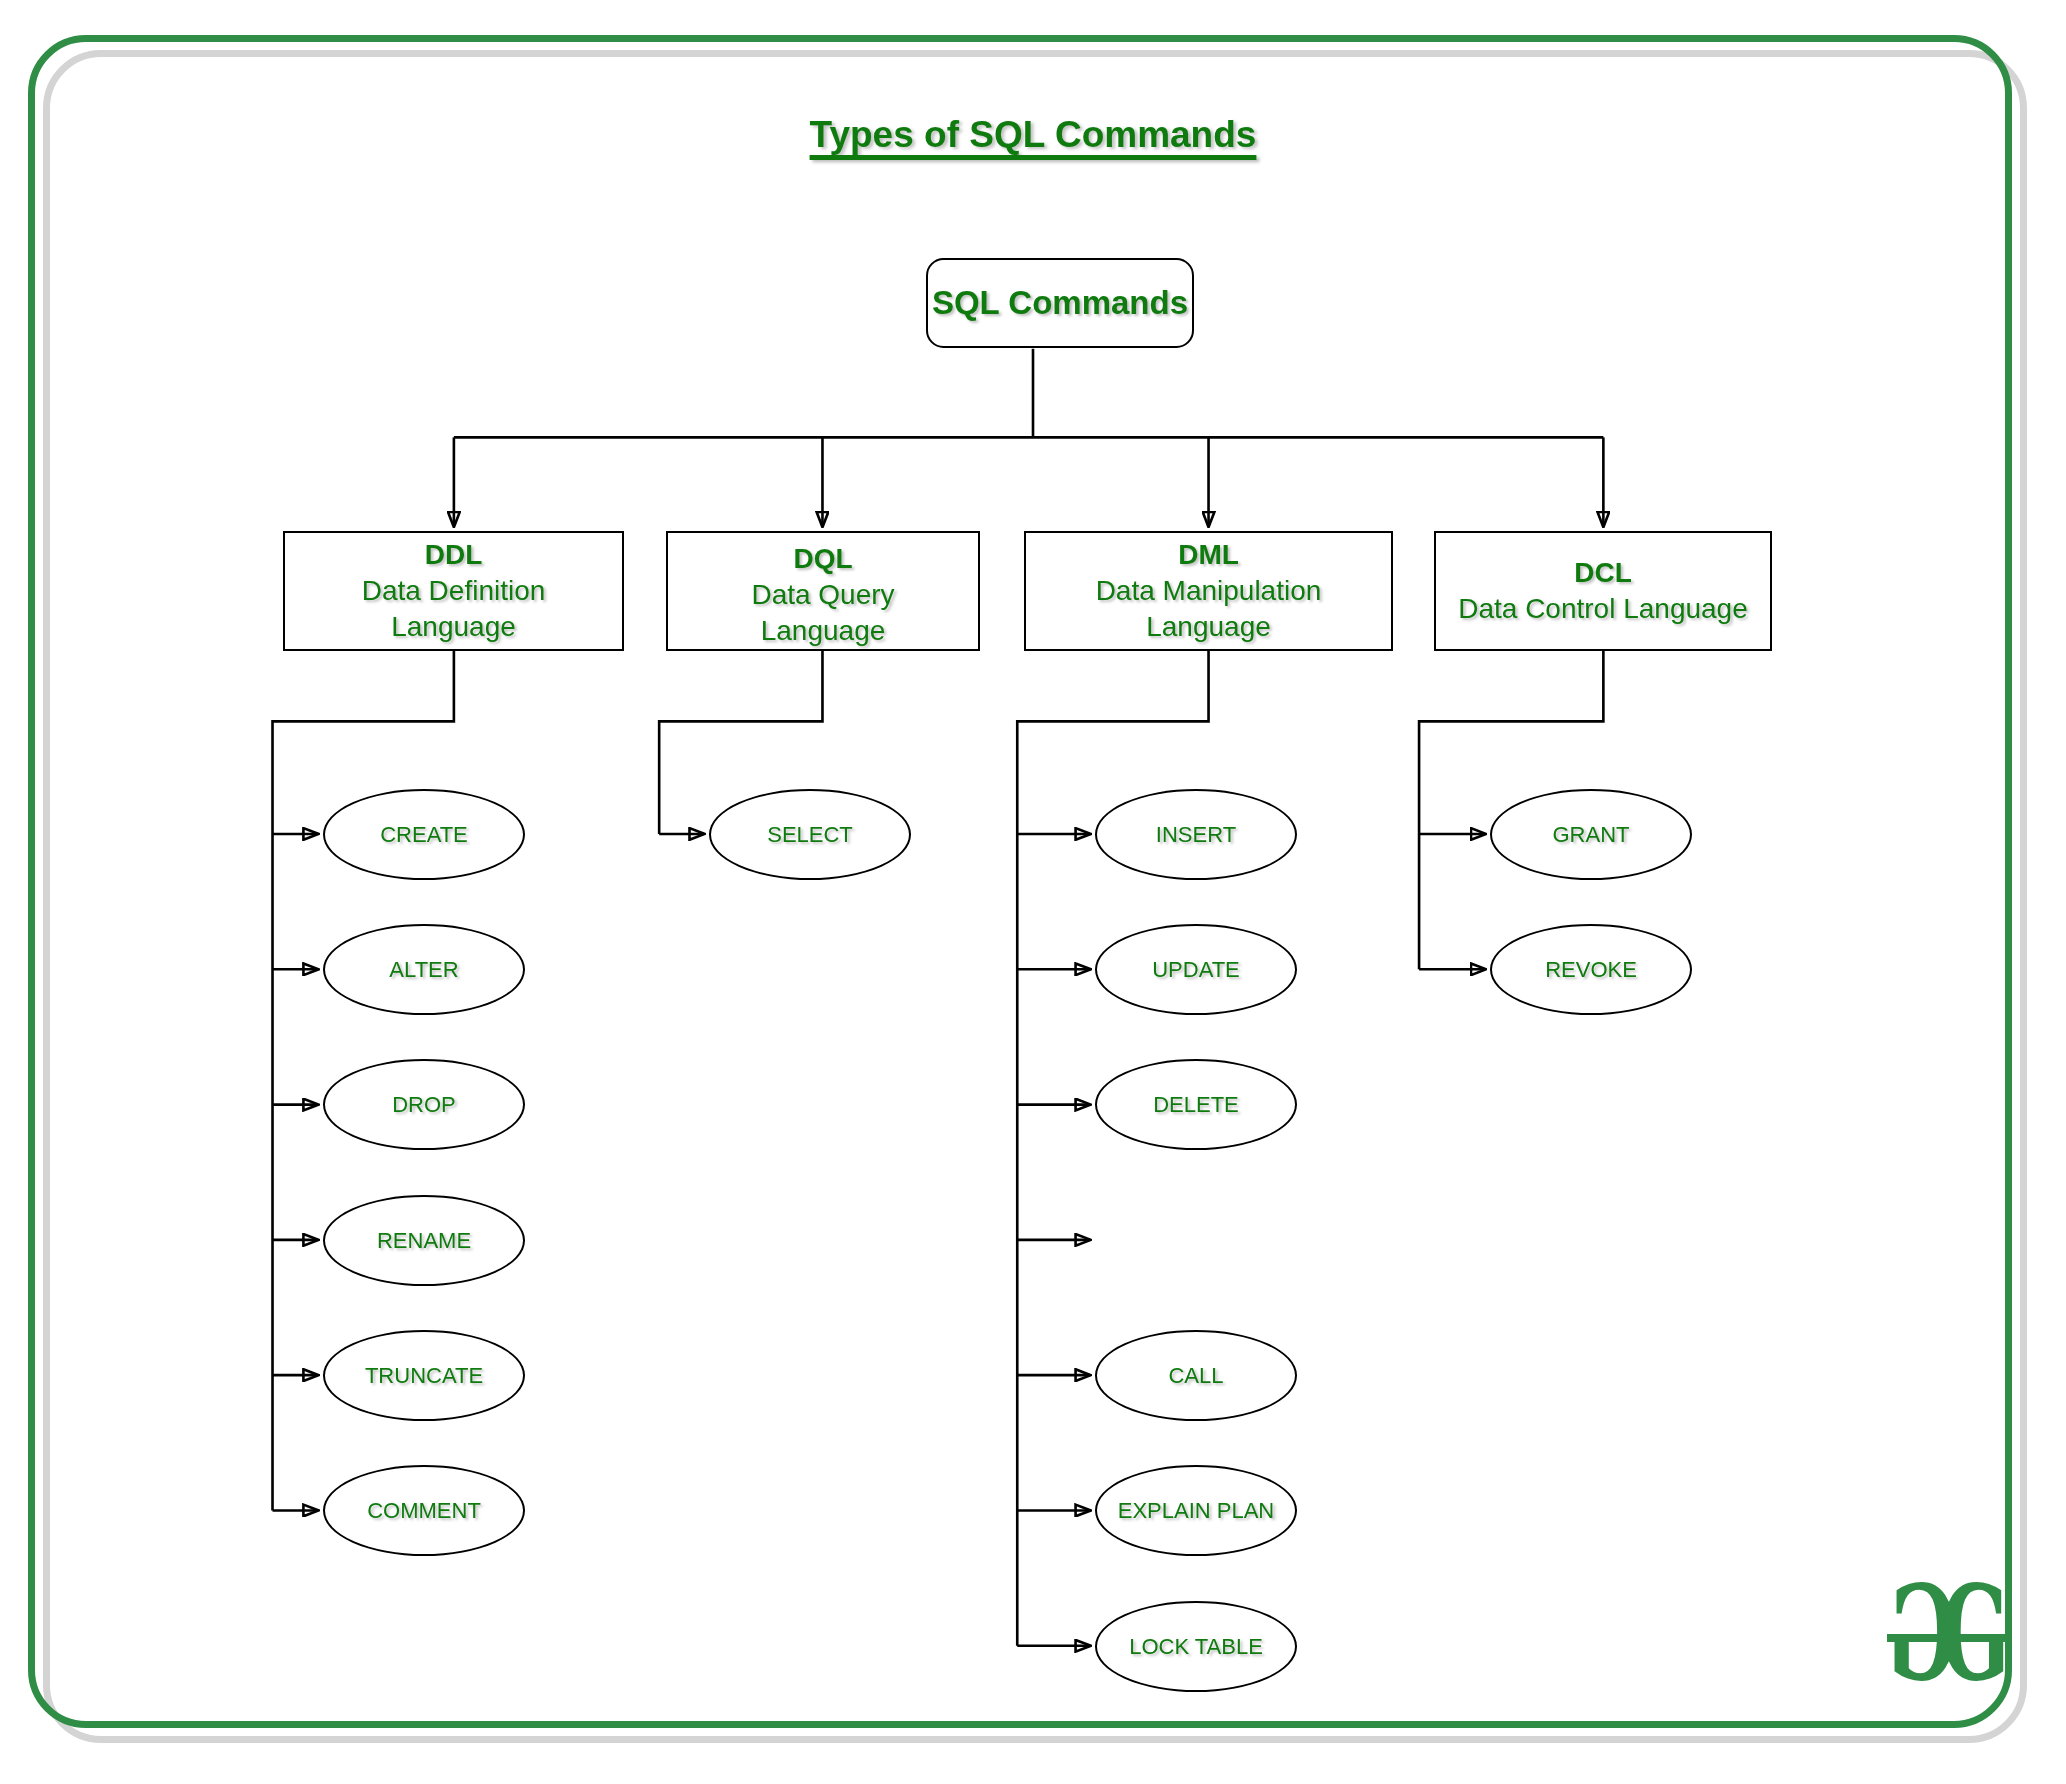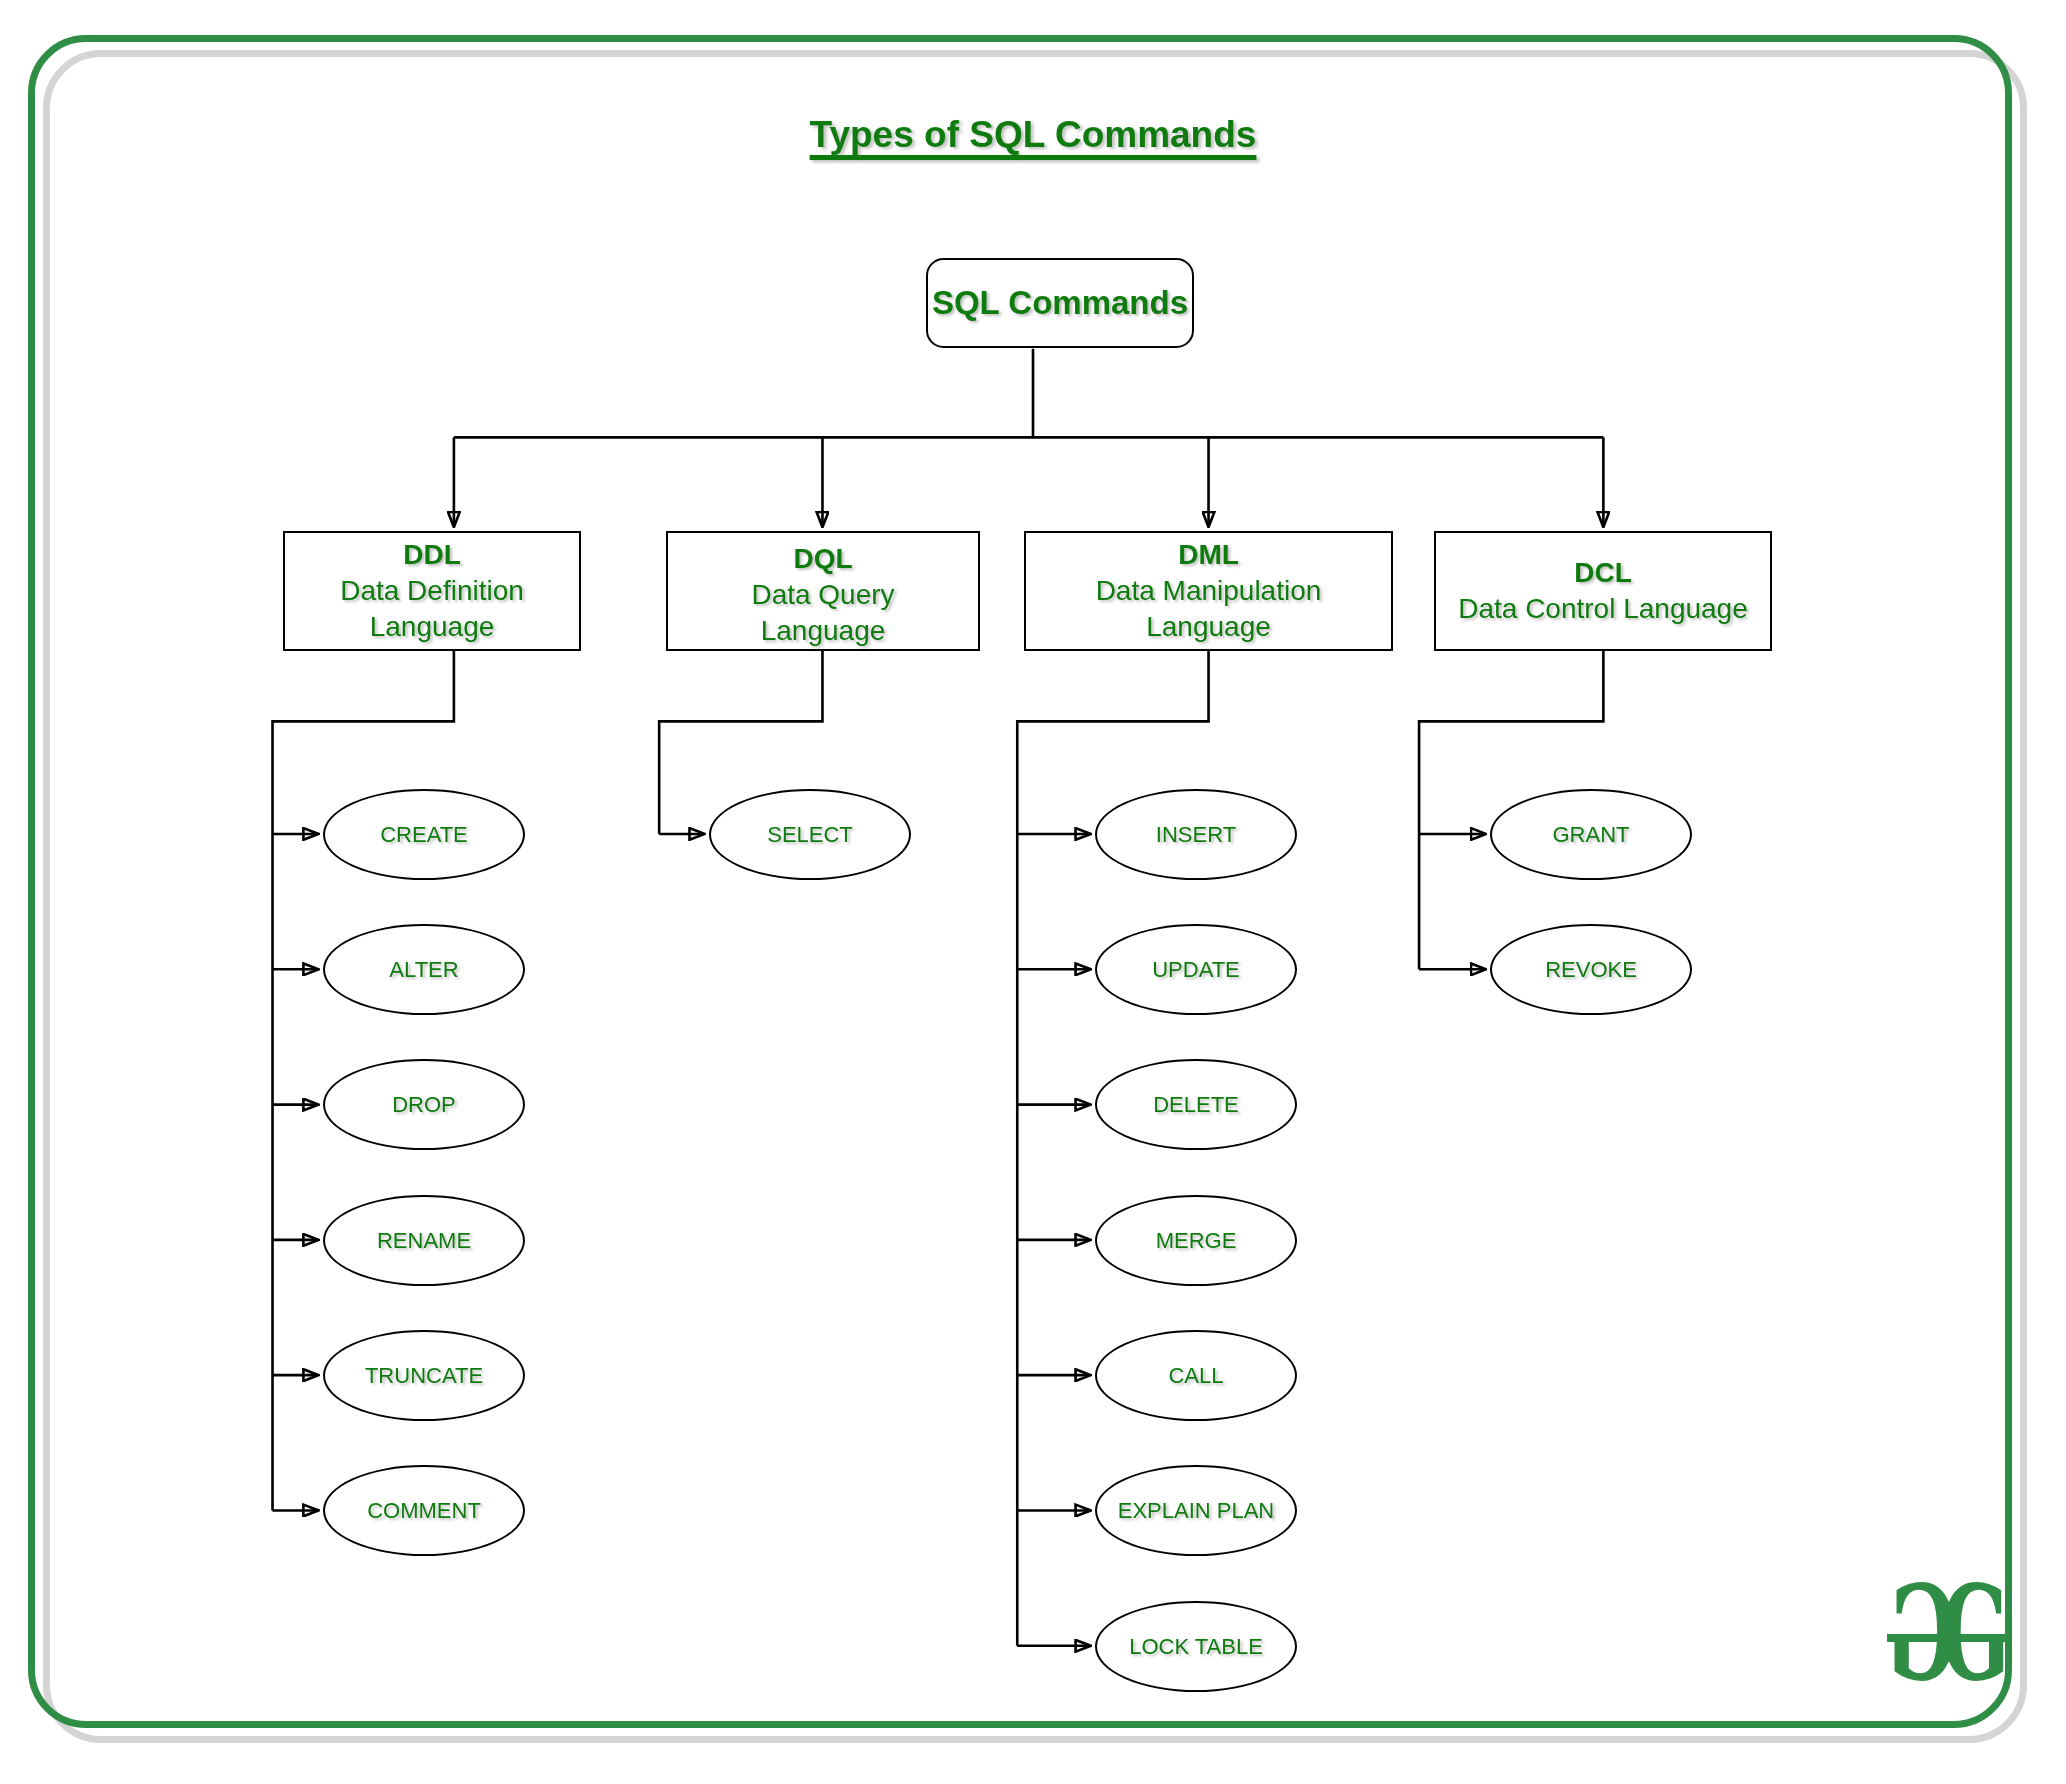--- a/index.html
+++ b/index.html
@@ -123,21 +123,21 @@
 
     <path d="M2749 1116 L2749 1237 L2433 1237 L2433 1662"></path>
     <path d="M2433 1430 L2546 1430" marker-end="url(#arrow)"></path>
     <path d="M2433 1662 L2546 1662" marker-end="url(#arrow)"></path>
   </svg>
 
   <div class="node root-box" style="left:899px;top:258px;width:268px;height:90px;">
     <span>SQL Commands</span>
   </div>
 
-  <div class="node cat-box" style="left:283px;top:531px;width:298px;height:120px;">
+  <div class="node cat-box" style="left:283px;top:531px;width:341px;height:120px;">
     <div class="acronym">DDL</div>
     <div>Data Definition</div>
     <div>Language</div>
   </div>
 
   <div class="node cat-box" style="left:666px;top:531px;width:314px;height:120px;justify-content:flex-end;">
     <div class="acronym">DQL</div>
     <div>Data Query</div>
     <div>Language</div>
   </div>
@@ -178,23 +178,20 @@
 
   <div class="cmd" style="left:1095px;top:789px;">
       <span>INSERT</span>
     </div>
   <div class="cmd" style="left:1095px;top:924px;">
       <span>UPDATE</span>
     </div>
   <div class="cmd" style="left:1095px;top:1059px;">
       <span>DELETE</span>
     </div>
-  <div class="cmd" style="left:1095px;top:1195px;">
-      <span>MERGE</span>
-    </div>
   <div class="cmd" style="left:1095px;top:1330px;">
       <span>CALL</span>
     </div>
   <div class="cmd" style="left:1095px;top:1465px;">
       <span>EXPLAIN PLAN</span>
     </div>
   <div class="cmd" style="left:1095px;top:1601px;">
       <span>LOCK TABLE</span>
     </div>
 

